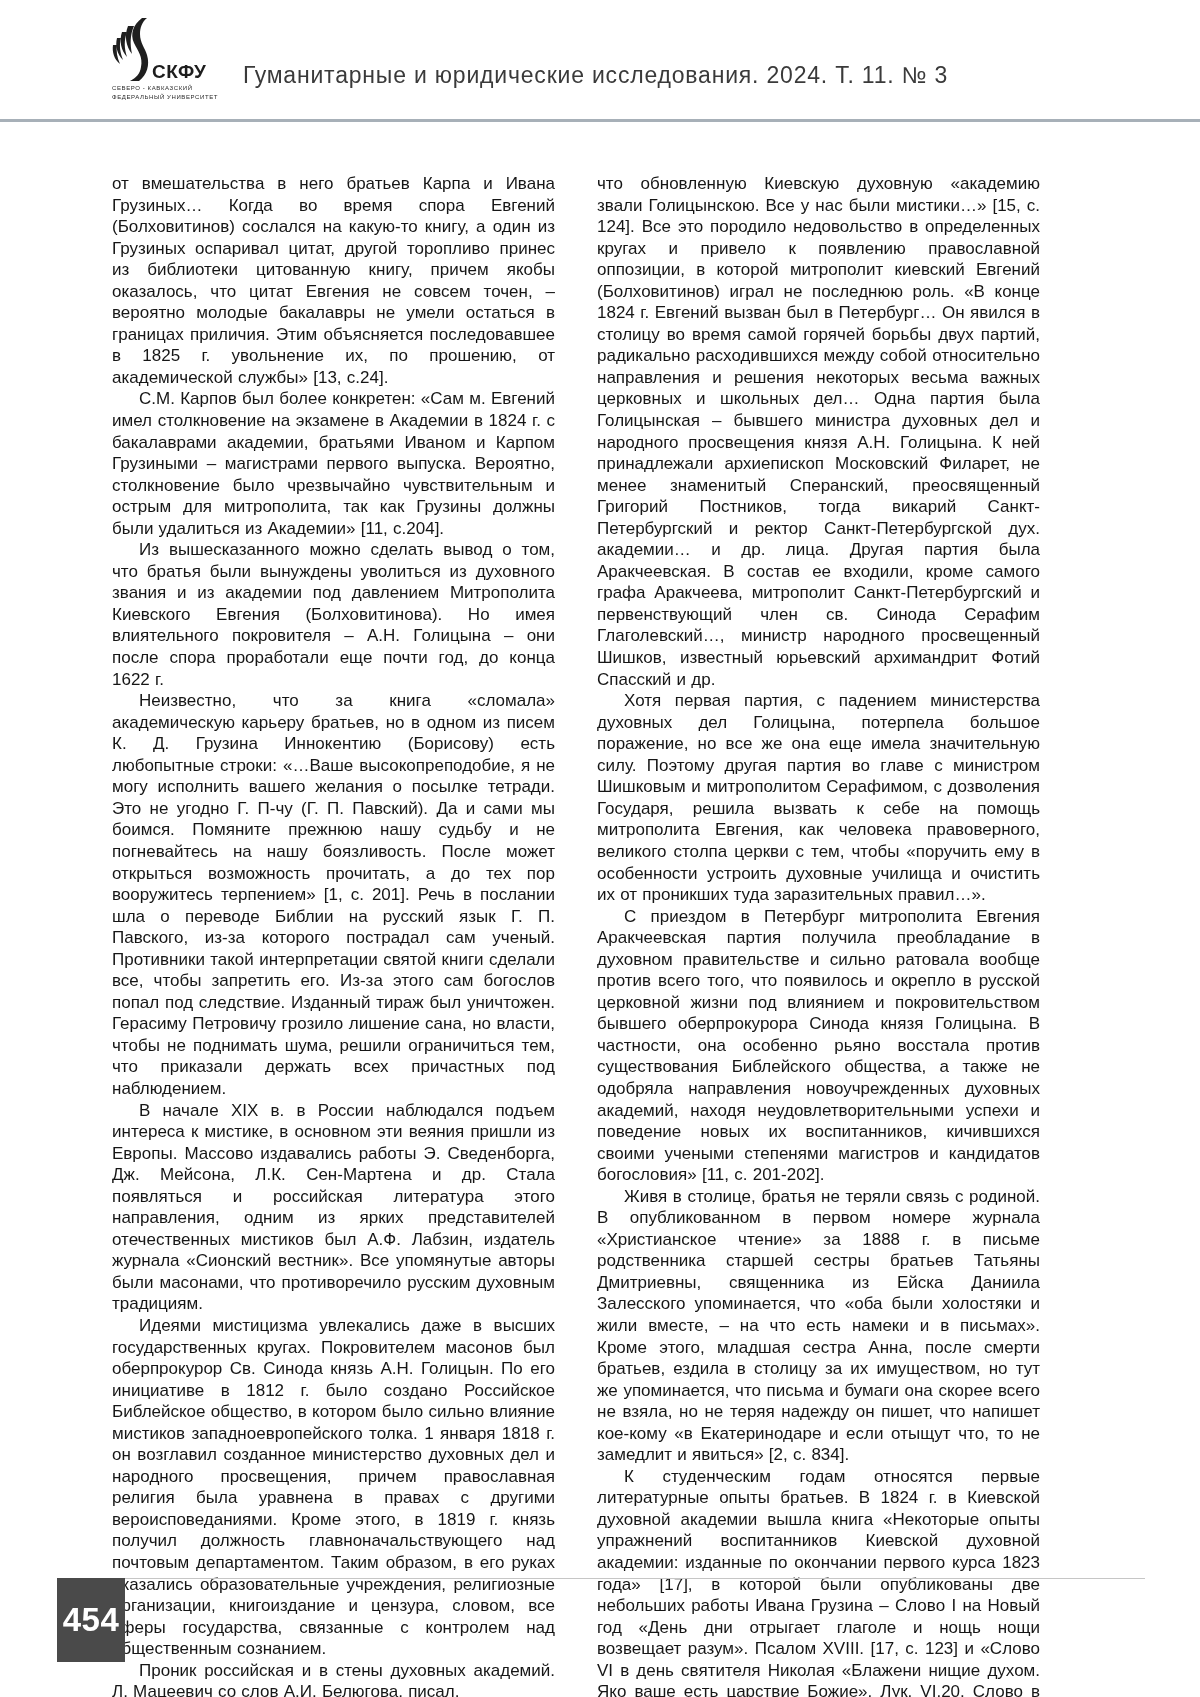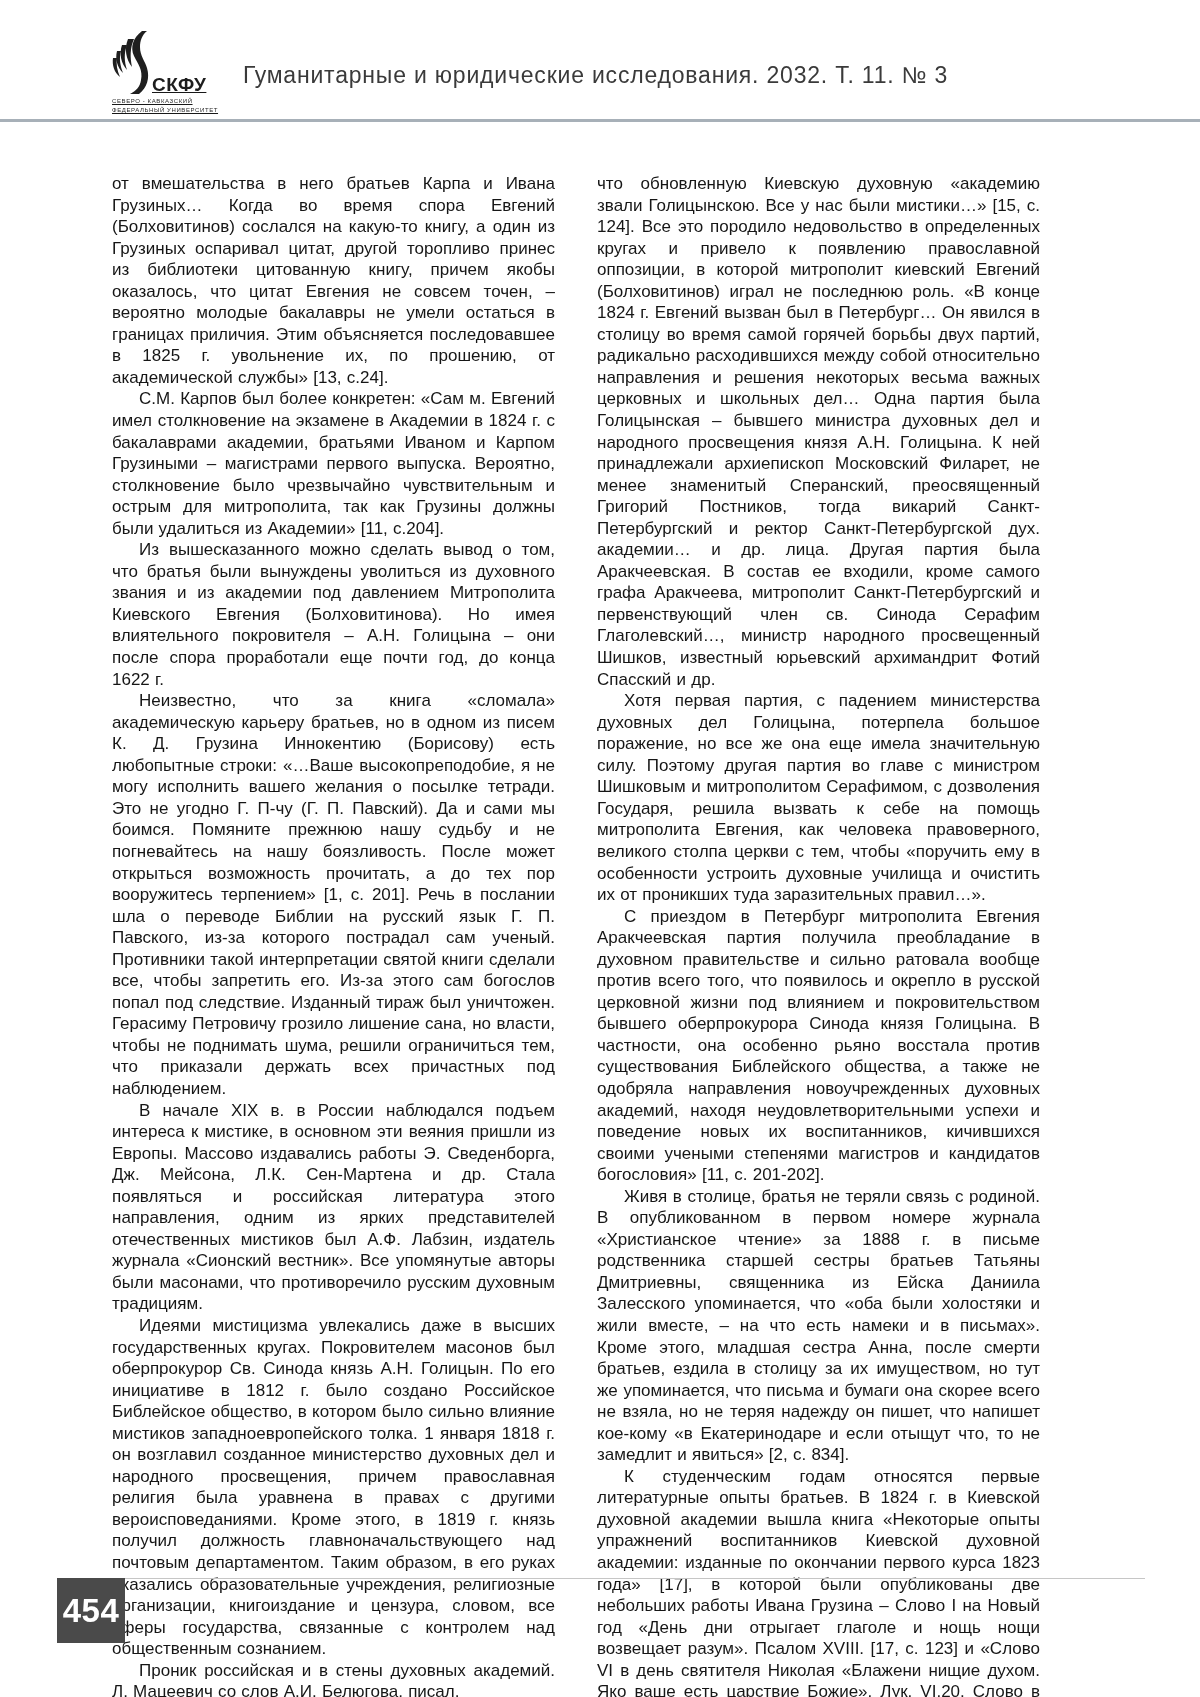--- a/index.html
+++ b/index.html
@@ -6,21 +6,21 @@
   body{
     width:1200px;height:1697px;
     background:#ffffff;
     position:relative;
     font-family:"Liberation Sans","DejaVu Sans",sans-serif;
     color:#181818;
     overflow:hidden;
   }
   
   .page-header{position:absolute;top:0;left:0;width:1200px;height:121px;}
-  .logo-block{position:absolute;top:30px;left:112px;width:150px;text-decoration:underline;}
+  .logo-block{position:absolute;top:17px;left:112px;width:150px;}
   .logo-art{display:flex;align-items:flex-end;}
   .logo-bird{display:block;}
   .logo-acronym{
     font-weight:bold;font-size:19px;letter-spacing:.5px;color:#1d1d1d;
     margin-left:-6px;line-height:1;
   }
   .logo-caption{margin-top:3px;}
   .logo-caption div{
     font-size:6px;letter-spacing:.6px;color:#2a2a2a;line-height:1.55;white-space:nowrap;
   }
@@ -43,21 +43,21 @@
     text-align:justify;
     color:#161616;
     word-spacing:.5px;
   }
   .para.indent{text-indent:27px;}
   
   .footer-rule{
     position:absolute;top:1578px;left:125px;width:1020px;height:1px;background:#c6c6c6;
   }
   .page-number-box{
-    position:absolute;top:1578px;left:57px;width:68px;height:65px;
+    position:absolute;top:1578px;left:57px;width:68px;height:84px;
     background:#4a4a4a;
     display:flex;align-items:center;justify-content:center;
   }
   .page-number{
     color:#ffffff;font-weight:bold;font-size:33px;letter-spacing:.5px;
   }
 </style>
 </head>
 <body>
 
@@ -73,21 +73,21 @@
           <path d="M1 28 C0 35 2 42 8 47 C5 40 4 34 5 28 Z"></path>
         </g>
       </svg>
       <div class="logo-acronym">СКФУ</div>
     </div>
     <div class="logo-caption">
       <div>СЕВЕРО - КАВКАЗСКИЙ</div>
       <div>ФЕДЕРАЛЬНЫЙ УНИВЕРСИТЕТ</div>
     </div>
   </div>
-  <div class="journal-title">Гуманитарные и юридические исследования. 2032. Т. 11. № 3</div>
+  <div class="journal-title">Гуманитарные и юридические исследования. 2024. Т. 11. № 3</div>
   <div class="header-rule"></div>
 </div>
 
 <div class="text-body">
   <div class="col">
       <p class="para">от вмешательства в него братьев Карпа и Ивана Грузиных… Когда во время спора Евгений (Болховитинов) сослался на какую-то книгу, а один из Грузиных оспаривал цитат, другой торопливо принес из библиотеки цитованную книгу, причем якобы оказалось, что цитат Евгения не совсем точен, – вероятно молодые бакалавры не умели остаться в границах приличия. Этим объясняется последовавшее в 1825 г. увольнение их, по прошению, от академической службы» [13, с.24].</p>
       <p class="para indent">С.М. Карпов был более конкретен: «Сам м. Евгений имел столкновение на экзамене в Академии в 1824 г. с бакалаврами академии, братьями Иваном и Карпом Грузиными – магистрами первого выпуска. Вероятно, столкновение было чрезвычайно чувствительным и острым для митрополита, так как Грузины должны были удалиться из Академии» [11, с.204].</p>
       <p class="para indent">Из вышесказанного можно сделать вывод о том, что братья были вынуждены уволиться из духовного звания и из академии под давлением Митрополита Киевского Евгения (Болховитинова). Но имея влиятельного покровителя – А.Н. Голицына – они после спора проработали еще почти год, до конца 1622 г.</p>
       <p class="para indent">Неизвестно, что за книга «сломала» академическую карьеру братьев, но в одном из писем К. Д. Грузина Иннокентию (Борисову) есть любопытные строки: «…Ваше высокопреподобие, я не могу исполнить вашего желания о посылке тетради. Это не угодно Г. П-чу (Г. П. Павский). Да и сами мы боимся. Помяните прежнюю нашу судьбу и не погневайтесь на нашу боязливость. После может открыться возможность прочитать, а до тех пор вооружитесь терпением» [1, с. 201]. Речь в послании шла о переводе Библии на русский язык Г. П. Павского, из-за которого пострадал сам ученый. Противники такой интерпретации святой книги сделали все, чтобы запретить его. Из-за этого сам богослов попал под следствие. Изданный тираж был уничтожен. Герасиму Петровичу грозило лишение сана, но власти, чтобы не поднимать шума, решили ограничиться тем, что приказали держать всех причастных под наблюдением.</p>
       <p class="para indent">В начале XIX в. в России наблюдался подъем интереса к мистике, в основном эти веяния пришли из Европы. Массово издавались работы Э. Сведенборга, Дж. Мейсона, Л.К. Сен-Мартена и др. Стала появляться и российская литература этого направления, одним из ярких представителей отечественных мистиков был А.Ф. Лабзин, издатель журнала «Сионский вестник». Все упомянутые авторы были масонами, что противоречило русским духовным традициям.</p>

